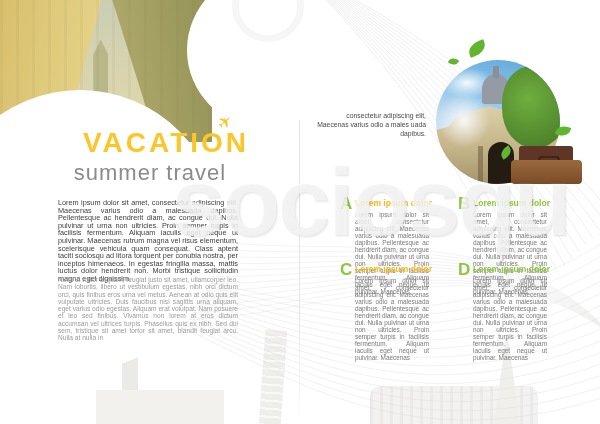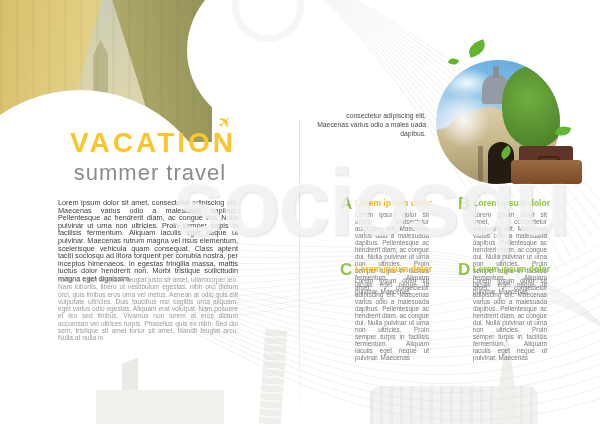--- a/index.html
+++ b/index.html
@@ -42,21 +42,21 @@
   .photo .tint{position:absolute;inset:0;background:rgba(240,218,125,.20);}
   .photo .shade{position:absolute;inset:0;
     background:repeating-linear-gradient(90deg,rgba(60,60,30,.05) 0 3px,rgba(0,0,0,0) 3px 16px);}
 
   
   .mask{background:#ffffff;border-radius:50%;z-index:2;}
   .mask-a{left:-60px;top:90px;width:280px;height:280px;}
   .mask-b{left:187px;top:-28px;width:156px;height:156px;}
 
   
-  .title{left:23px;top:127px;width:260px;text-align:center;z-index:3;
+  .title{left:36px;top:127px;width:260px;text-align:center;z-index:3;
     font-size:28px;font-weight:700;letter-spacing:3px;}
   .plane{left:218px;top:112px;z-index:3;font-size:17px;transform:rotate(-42deg);}
   .subtitle{left:20px;top:160px;width:260px;text-align:center;z-index:3;
     font-size:22px;color:#8b8b8b;letter-spacing:1px;}
   .para1{left:58px;top:199px;width:180px;z-index:3;
     font-size:7.3px;line-height:7.6px;color:#3d3d3d;text-align:justify;}
   .para2{left:58px;top:276px;width:180px;z-index:3;
     font-size:6.6px;line-height:7.3px;color:#9b9b9b;text-align:justify;}
 
   

